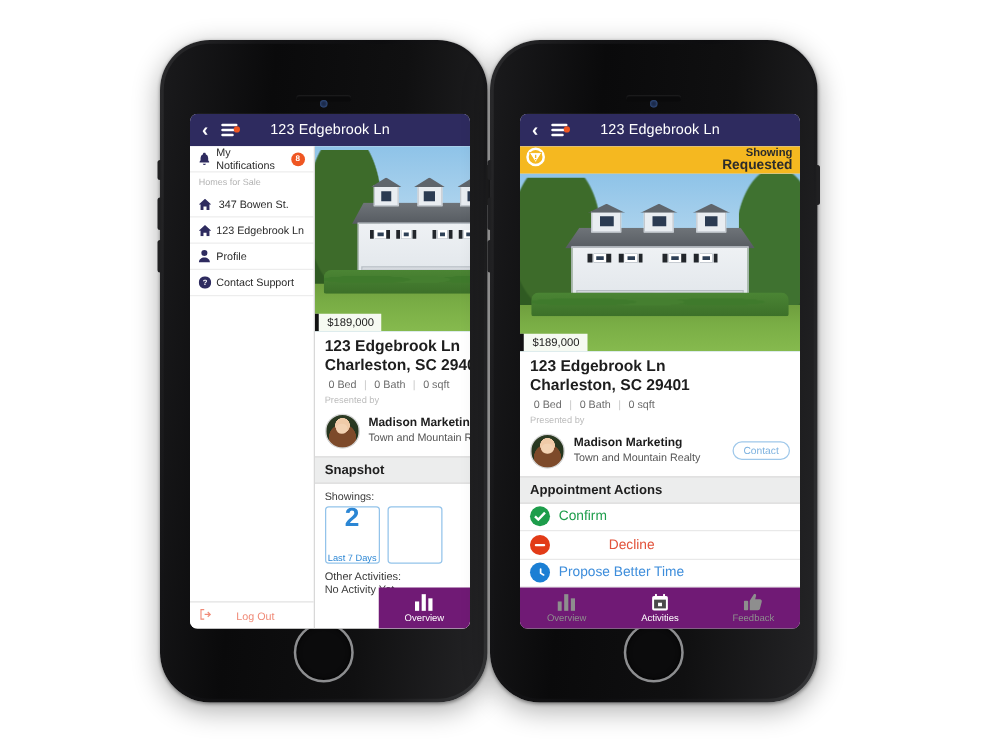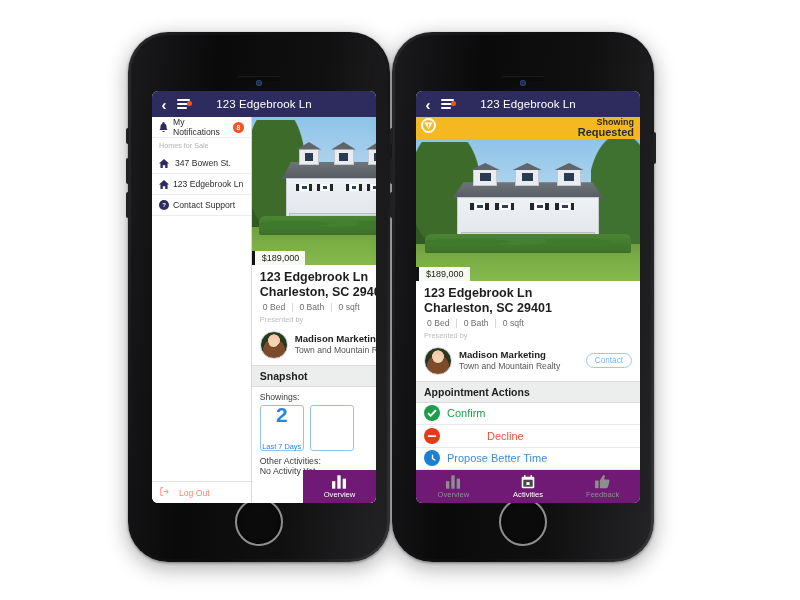--- a/index.html
+++ b/index.html
@@ -120,21 +120,21 @@
   }
   .d-label { flex: 1; }
   .d-badge {
     width: 11px; height: 11px; border-radius: 50%;
     background: #ef5622; color:#fff; font-size: 6.5px;
     display:flex; align-items:center; justify-content:center; margin-right: 7px;
     font-weight: 700;
   }
   .d-row.indent .d-label { padding-left: 2px; }
   .logout {
-    height: 22px; display:flex; align-items:center; gap:10px;
+    height: 22px; display:flex; align-items:center; gap:20px;
     padding-left: 8px; border-top: 1px solid #e2e2e2;
     color: #f08a77; font-size: 8.6px;
   }
 
   
   .content { flex: 1 1 auto; background:#fff; position: relative; overflow: hidden; display:flex; flex-direction:column; }
 
   .hero { position: relative; flex: 0 0 auto; overflow: hidden; background:#8fbfe0; }
   .hero .sky { position:absolute; inset:0;
     background: linear-gradient(#8ec3e8 0%, #b8d9ef 45%, #cfe4f3 60%, #cfe4f3 100%); }
@@ -361,20 +361,29 @@
 
               <div class="d-row">
                 <div class="d-ico">
                   <svg width="10" height="9" viewBox="0 0 18 16">
                       <path fill="#2e2b5f" d="M9 0 0 8h2.6v8h4.2v-5h4.4v5h4.2V8H18Z"></path>
                     </svg>
                 </div>
                 <div class="d-label">123 Edgebrook Ln</div>
               </div>
 
+              <div class="d-row">
+                <div class="d-ico">
+                  <svg width="9" height="10" viewBox="0 0 16 18">
+                      <circle cx="8" cy="4.4" r="4.4" fill="#2e2b5f"></circle>
+                      <path fill="#2e2b5f" d="M0 18c0-4.4 3.6-7.3 8-7.3s8 2.9 8 7.3Z"></path>
+                    </svg>
+                </div>
+                <div class="d-label">Profile</div>
+              </div>
 
               <div class="d-row">
                 <div class="d-ico">
                   <svg width="10" height="10" viewBox="0 0 18 18">
                       <circle cx="9" cy="9" r="9" fill="#2e2b5f"></circle>
                       <text x="9" y="13.2" font-size="11" font-family="Liberation Sans, sans-serif" font-weight="700" fill="#fff" text-anchor="middle">?</text>
                     </svg>
                 </div>
                 <div class="d-label">Contact Support</div>
               </div>

